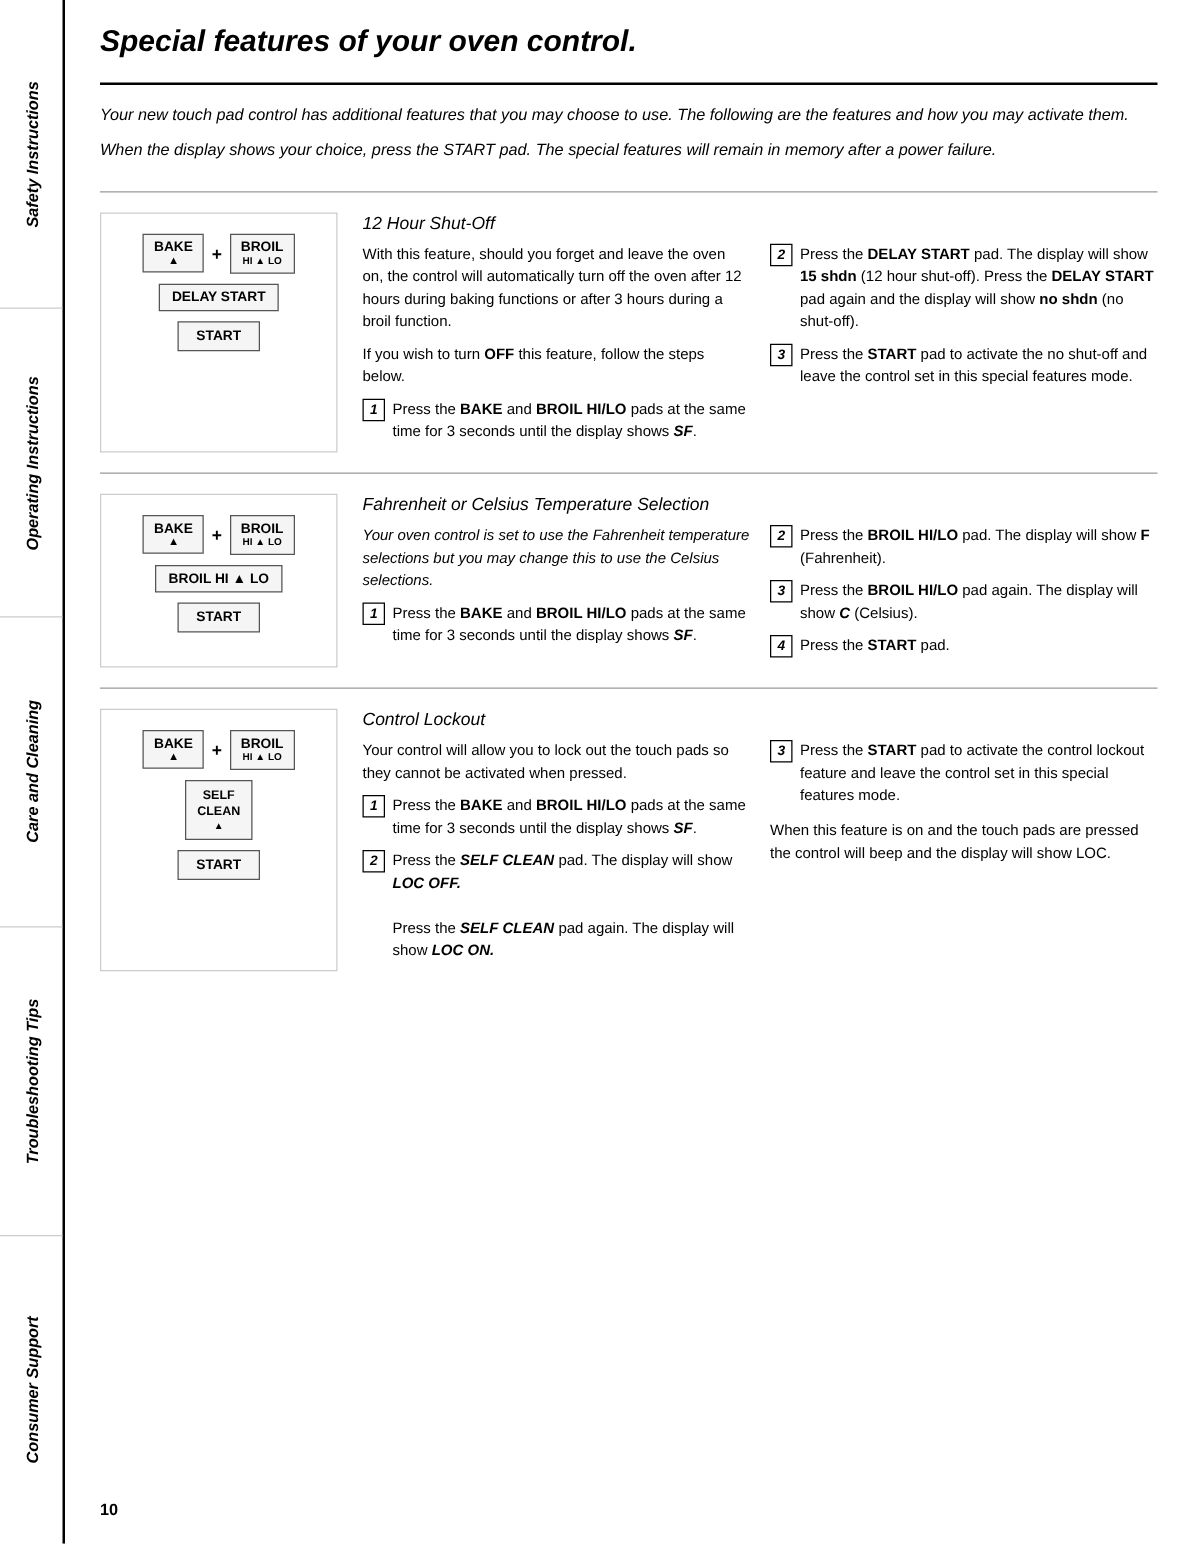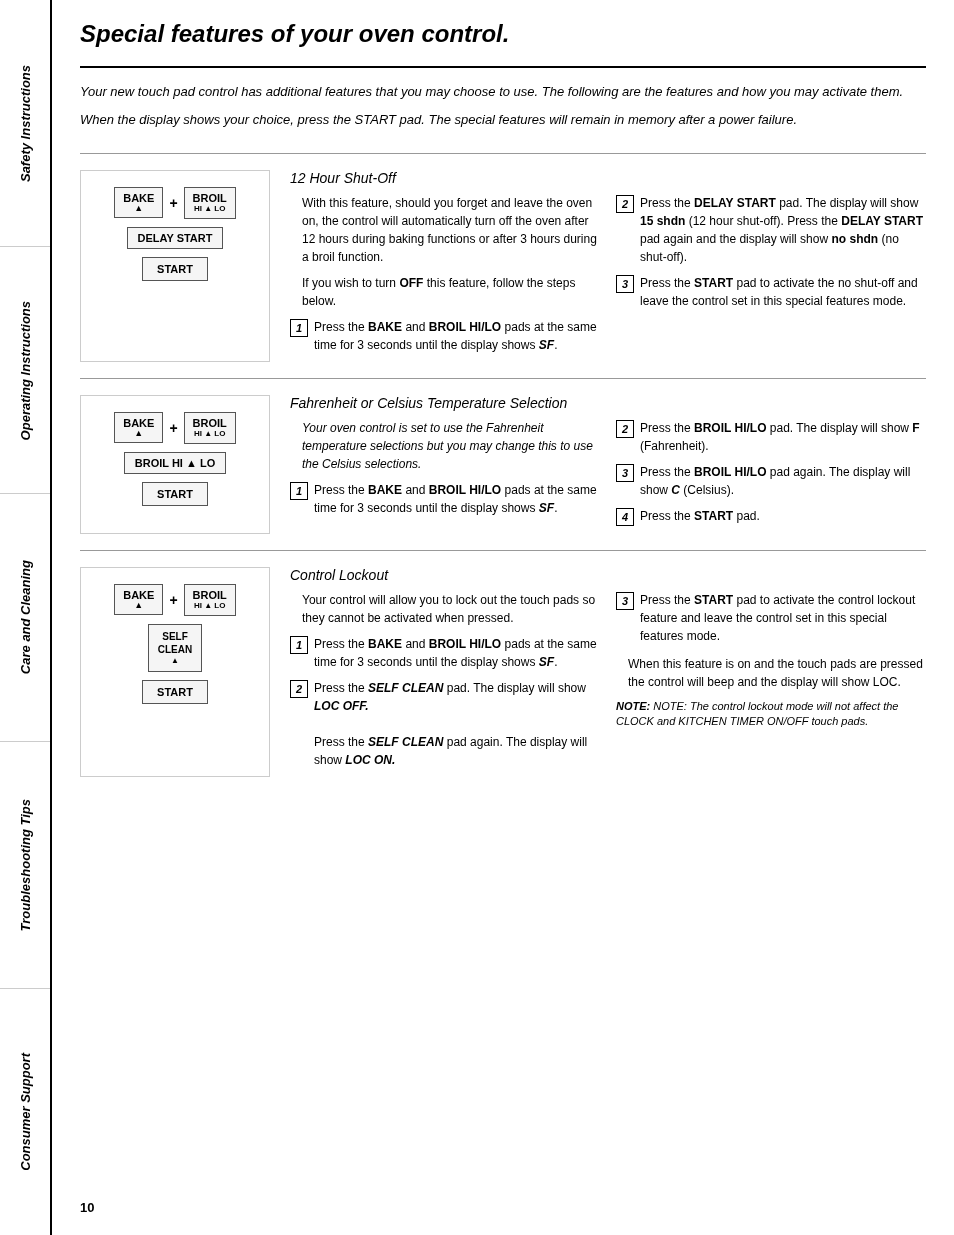--- a/index.html
+++ b/index.html
@@ -164,21 +164,20 @@
     .feature-left {
       flex: 1;
     }
     .feature-right {
       flex: 1;
     }
     .feature-text {
       font-size: 12px;
       line-height: 1.5;
       margin-bottom: 8px;
-      margin-left: 12px;
     }
     .feature-text b, .feature-text strong {
       font-weight: bold;
     }
 
     .step-row {
       display: flex;
       align-items: flex-start;
       gap: 6px;
       margin-bottom: 8px;
@@ -403,20 +402,19 @@
               Press the <b><i>SELF CLEAN</i></b> pad again. The display will show <b><i>LOC ON.</i></b>
             </div>
           </div>
         </div>
         <div class="feature-right">
           <div class="step-row">
             <div class="step-num">3</div>
             <div class="step-text">Press the <b>START</b> pad to activate the control lockout feature and leave the control set in this special features mode.</div>
           </div>
           <p class="feature-text" style="margin-top:10px;">When this feature is on and the touch pads are pressed the control will beep and the display will show LOC.</p>
-          <p class="note-text"><b><i>NOTE:</i></b> <em>NOTE: The control lockout mode will not affect the CLOCK and KITCHEN TIMER ON/OFF touch pads.</em></p>
         </div>
       </div>
     </div>
   </div>
 
   <div class="page-number">10</div>
 </div>
 
 </body></html>

